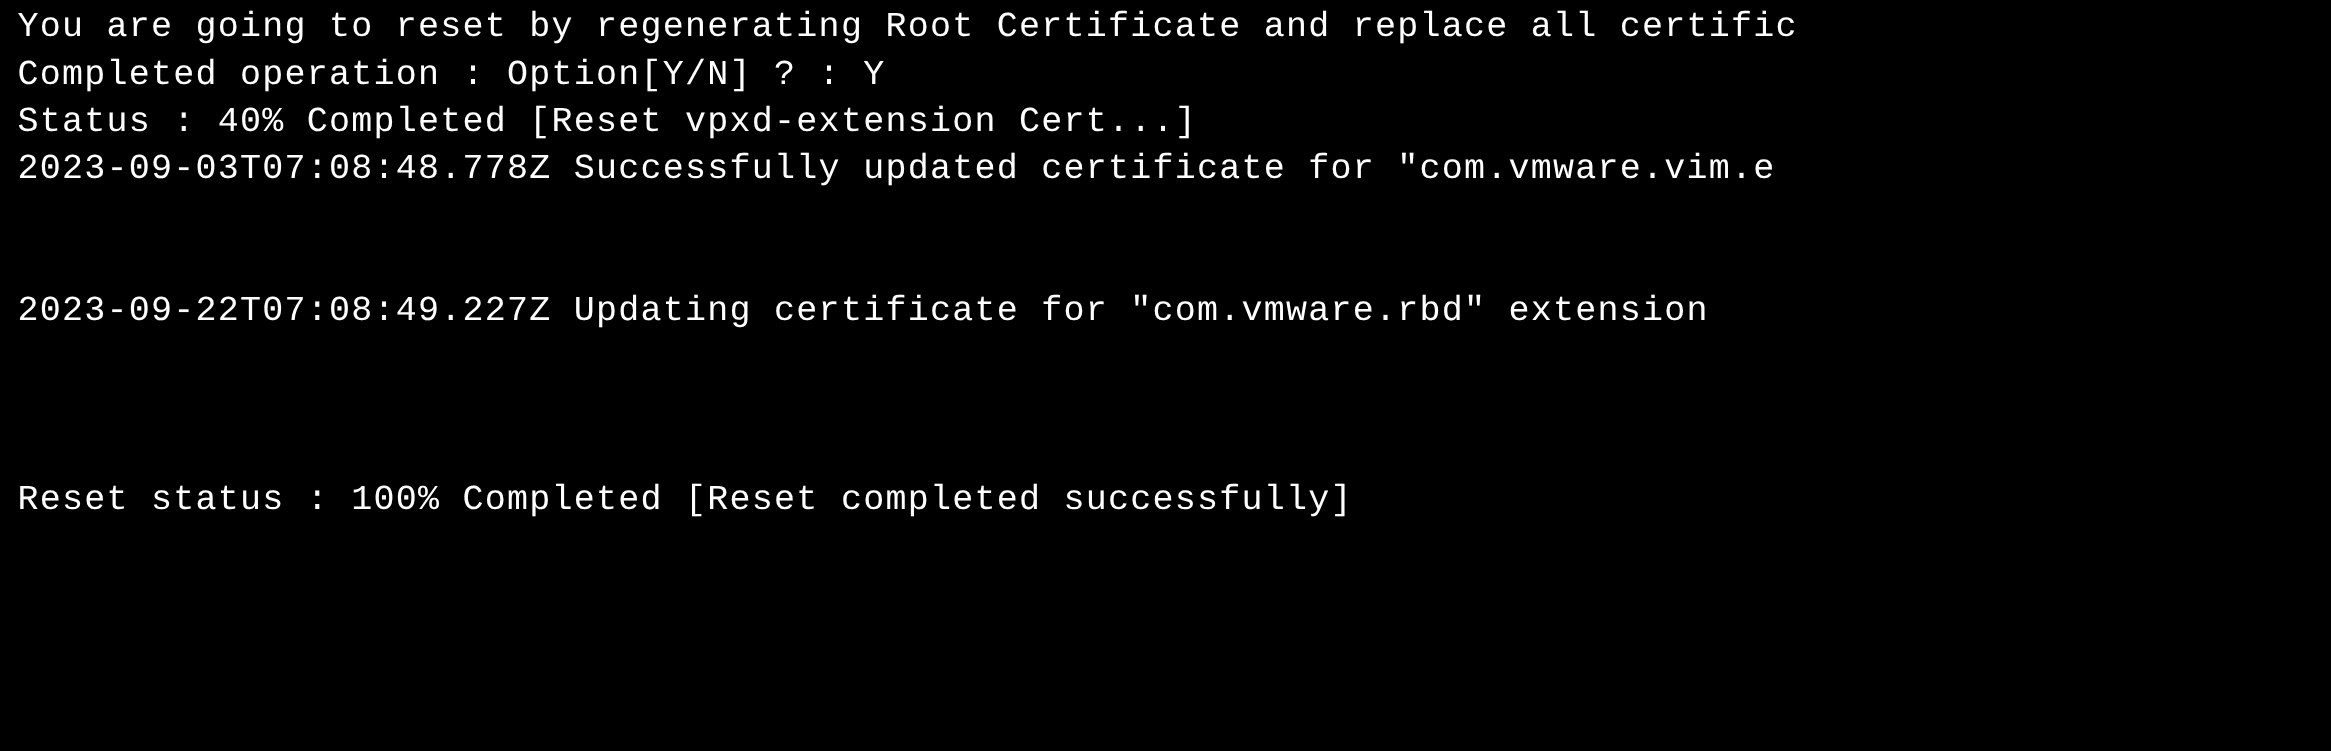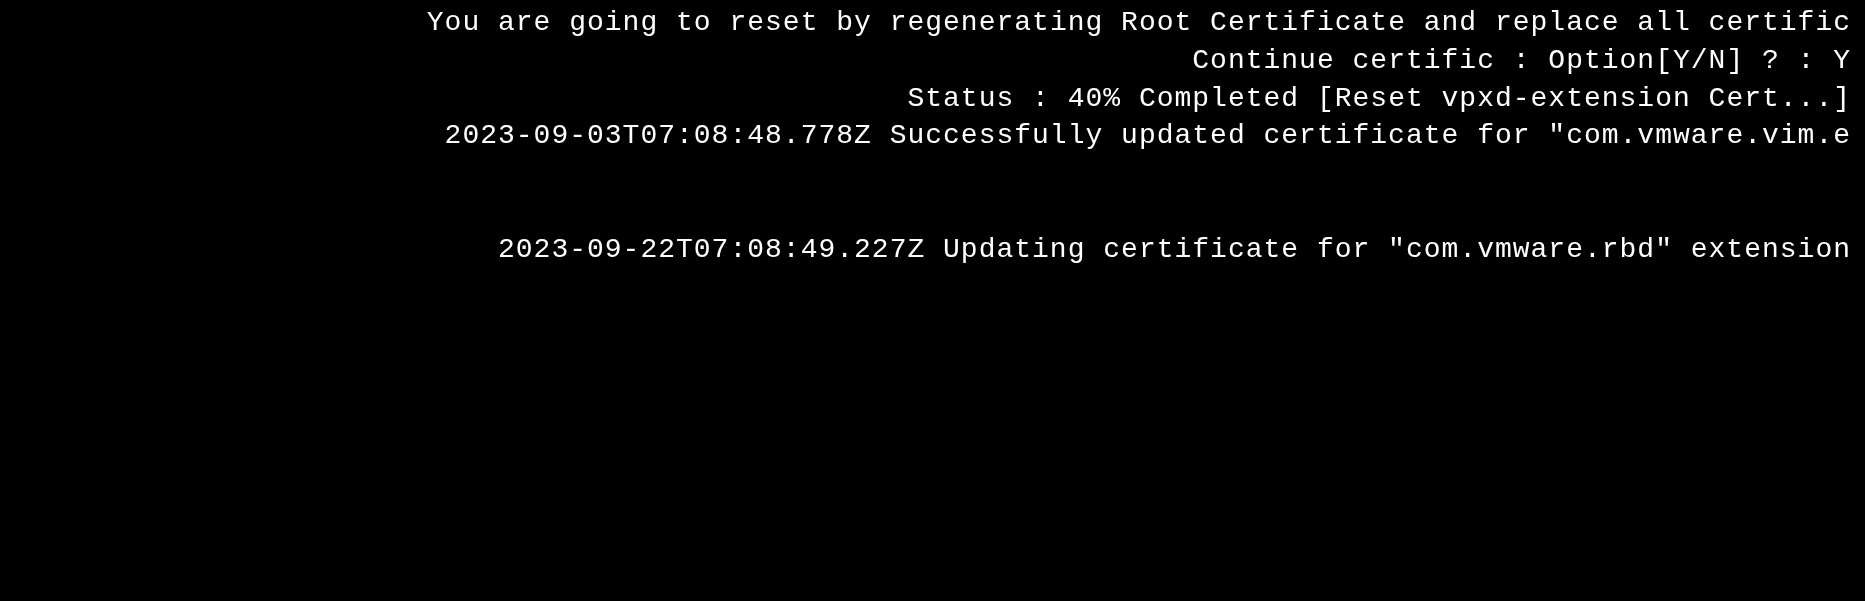--- a/index.html
+++ b/index.html
@@ -1,19 +1,18 @@
 <!DOCTYPE html>
 <html><head>
   <meta charset="utf-8">
   <style>
     * {
       margin: 0;
       padding: 0;
       box-sizing: border-box;
-      text-align: right;
     }
     body {
       background-color: #000000;
       color: #ffffff;
       font-family: 'Courier New', Courier, monospace;
       font-size: 28px;
       line-height: 1.35;
       padding: 4px 14px;
       white-space: nowrap;
       overflow: hidden;
@@ -26,22 +25,23 @@
     }
     .blank-line {
       height: 1.35em;
     }
   </style>
 </head>
 <body>
 
 <div>
   <div class="terminal-line">You are going to reset by regenerating Root Certificate and replace all certific</div>
-  <div class="terminal-line">Continue certific : Option[Y/N] ? : Y</div>
+  <div class="terminal-line">Completed operation : Option[Y/N] ? : Y</div>
   <div class="terminal-line">Status : 40% Completed [Reset vpxd-extension Cert...]</div>
   <div class="terminal-line">2023-09-03T07:08:48.778Z  Successfully updated certificate for "com.vmware.vim.e</div>
   <div class="blank-line"></div>
   <div class="blank-line"></div>
   <div class="terminal-line">2023-09-22T07:08:49.227Z  Updating certificate for "com.vmware.rbd" extension</div>
   <div class="blank-line"></div>
   <div class="blank-line"></div>
   <div class="blank-line"></div>
+  <div class="terminal-line">Reset status : 100% Completed [Reset completed successfully]</div>
 </div>
 
 </body></html>

